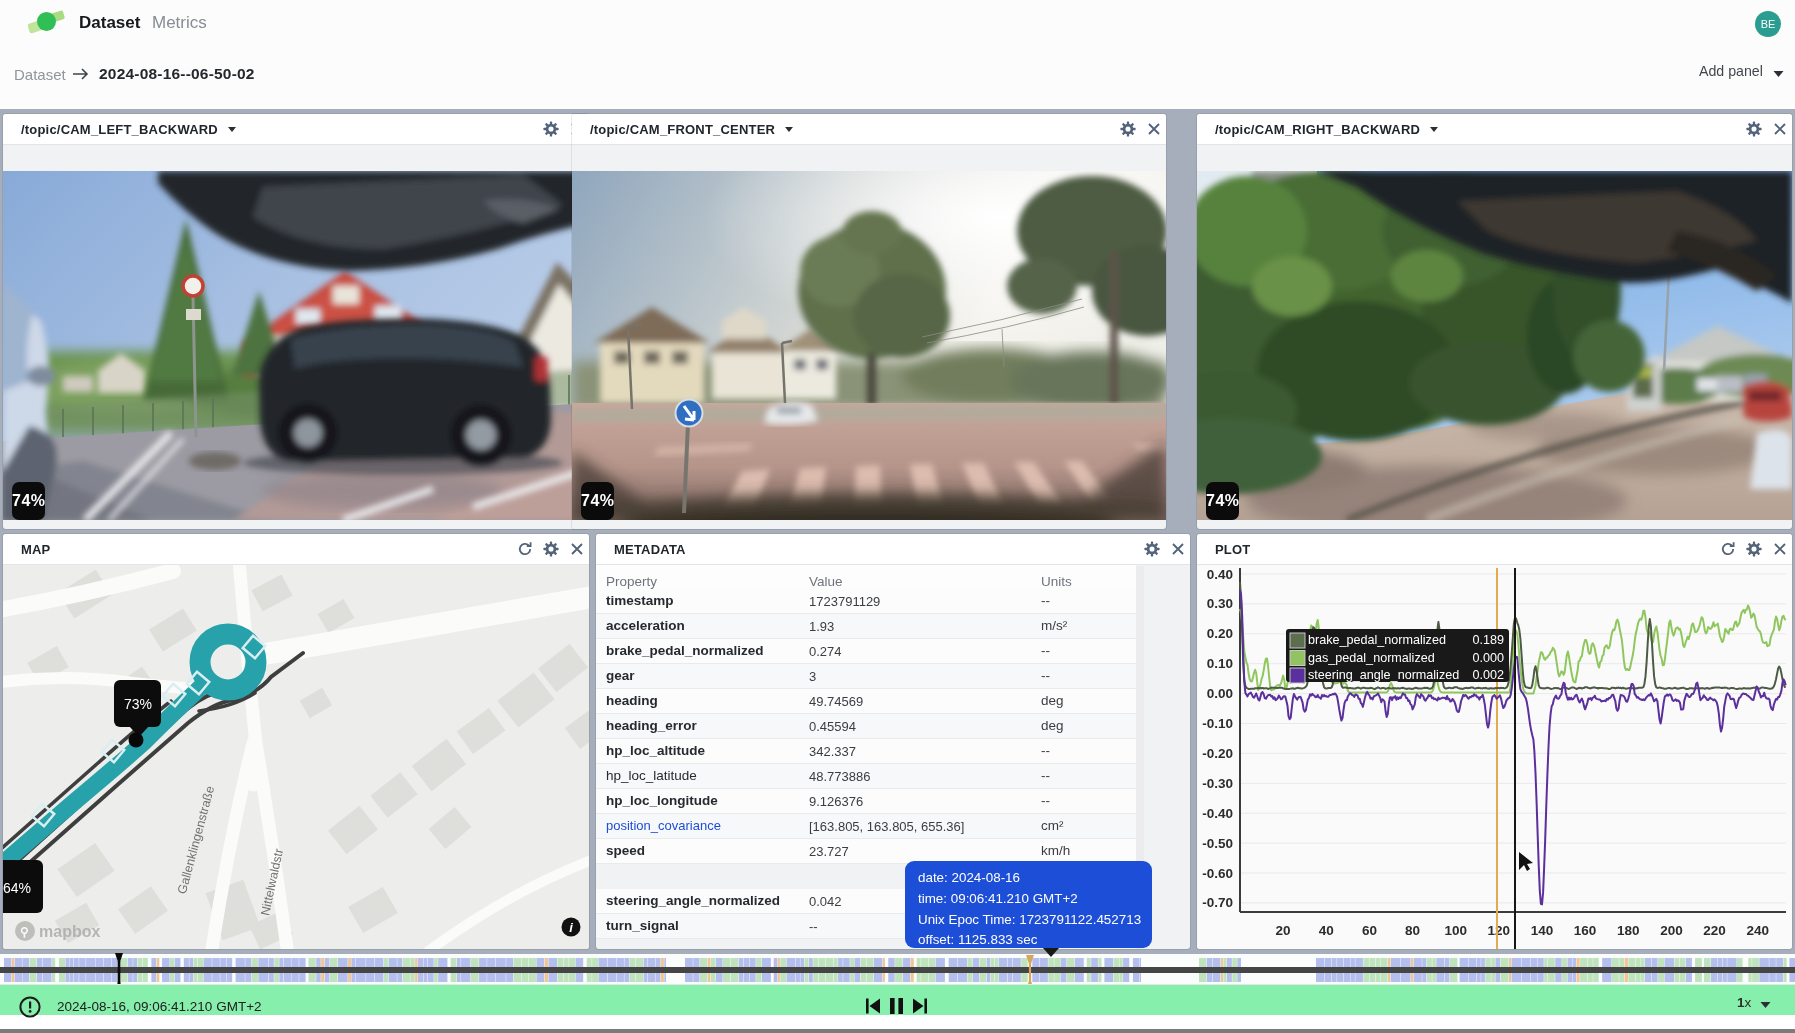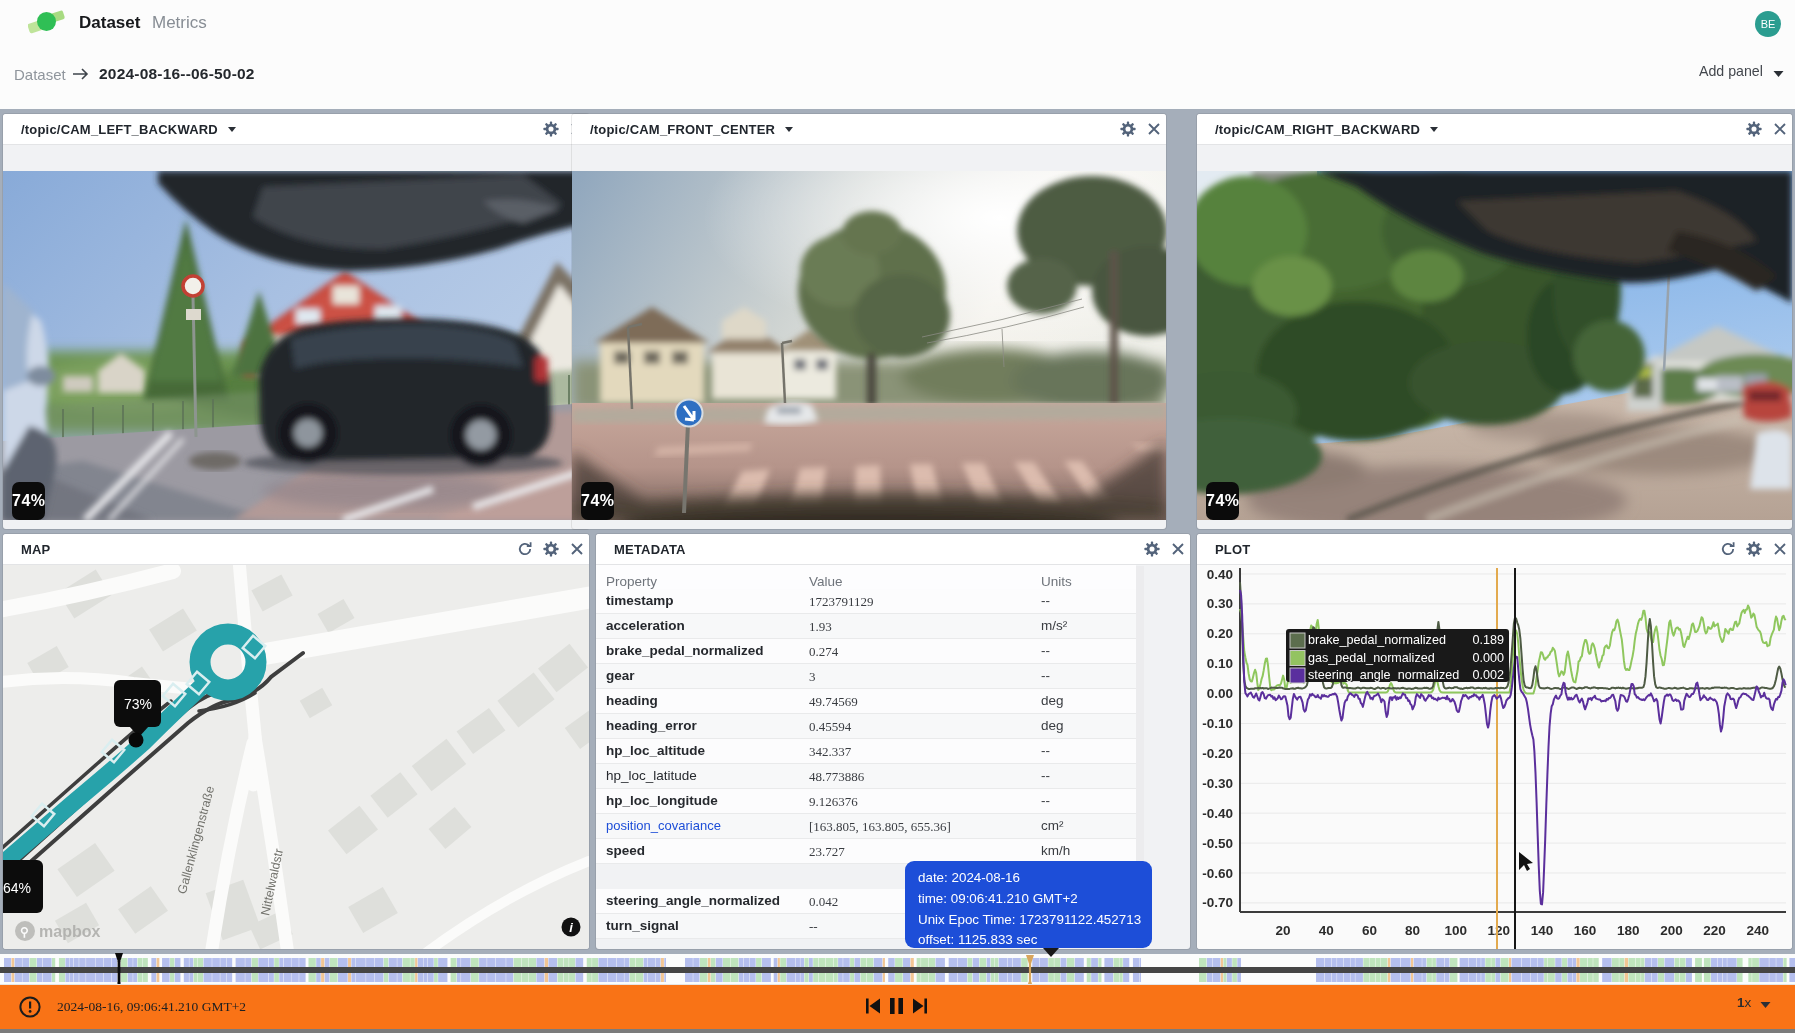--- a/index.html
+++ b/index.html
@@ -12,21 +12,21 @@
  border-bottom:1px solid #e3e4e6;}
 .ptitle{position:absolute;left:18px;top:8px;font-size:13px;font-weight:700;
  color:#21262d;letter-spacing:0.2px;white-space:nowrap}
 .caret{display:inline-block;width:0;height:0;border-left:4.5px solid transparent;
  border-right:4.5px solid transparent;border-top:5.5px solid #2a2f36;margin-left:10px;
  vertical-align:2px}
 .hicons{position:absolute;right:4px;top:7px;display:flex;gap:10px}
 .badge74{position:absolute;left:9px;background:#0b0b0b;color:#fff;border-radius:7px;
  width:33px;height:38px;font-size:16px;font-weight:700;text-align:center;
  line-height:38px;letter-spacing:0.5px}
-.mono{font-family:Liberation Serif, serif}
+.mono{font-family:Liberation Sans, sans-serif}
 </style></head>
 <body>
 <div class="nav">
  <svg class="abs" style="left:28px;top:8px" width="40" height="30" viewBox="0 0 40 30">
   <rect x="0" y="12" width="26" height="10" rx="2" fill="#bfe49a" transform="rotate(-18 13 17)"></rect>
   <rect x="22" y="4" width="14" height="9" rx="2" fill="#a8db82" transform="rotate(-18 29 8)"></rect>
   <circle cx="18.5" cy="13.5" r="9.5" fill="#2fbf55"></circle>
  </svg>
  <span class="abs" style="left:79px;top:13px;font-size:17px;font-weight:700;color:#17191c">Dataset</span>
  <span class="abs" style="left:152px;top:13px;font-size:17px;font-weight:400;color:#878d94">Metrics</span>
@@ -953,21 +953,21 @@
  <polygon points="5,0 13,0 9.7,10 8.3,10" fill="#0a0a0a"></polygon>
  <rect x="7.6" y="8" width="2.8" height="22" fill="#0a0a0a"></rect>
  <polygon points="5,38 13,38 9.7,28 8.3,28" fill="#0a0a0a"></polygon>
 </svg>
 <svg class="abs" style="left:1022px;top:1px" width="16" height="36">
  <polygon points="4,0 12,0 8.9,9 7.1,9" fill="#d8a55c"></polygon>
  <rect x="6.9" y="7" width="2.2" height="22" fill="#d8a55c"></rect>
  <polygon points="4,34 12,34 8.9,26 7.1,26" fill="#d8a55c"></polygon>
 </svg>
 </div>
-<div class="abs" style="left:0;top:984px;width:1795px;height:45px;background:#f97316;border-top:1px solid #e4e5e5">
+<div class="abs" style="left:0;top:984px;width:1795px;height:31px;background:#86efac;border-top:1px solid #e4e5e5">
  <svg class="abs" style="left:19px;top:11px" width="22" height="22" viewBox="0 0 22 22">
   <circle cx="11" cy="11" r="9.6" fill="none" stroke="#1c1c1c" stroke-width="2"></circle>
   <rect x="10" y="5.5" width="2.2" height="7" fill="#1c1c1c"></rect>
   <circle cx="11.1" cy="15.4" r="1.4" fill="#1c1c1c"></circle>
  </svg>
  <span class="mono abs" style="left:57px;top:14px;font-size:13.5px;color:#202020">2024-08-16, 09:06:41.210 GMT+2</span>
  <svg class="abs" style="left:866px;top:13px" width="62" height="16" viewBox="0 0 62 16">
   <rect x="0" y="0.5" width="2.6" height="15" fill="#111"></rect>
   <polygon points="14,0.5 14,15.5 3.5,8" fill="#111"></polygon>
   <rect x="24" y="0" width="4.6" height="16" fill="#111"></rect>

